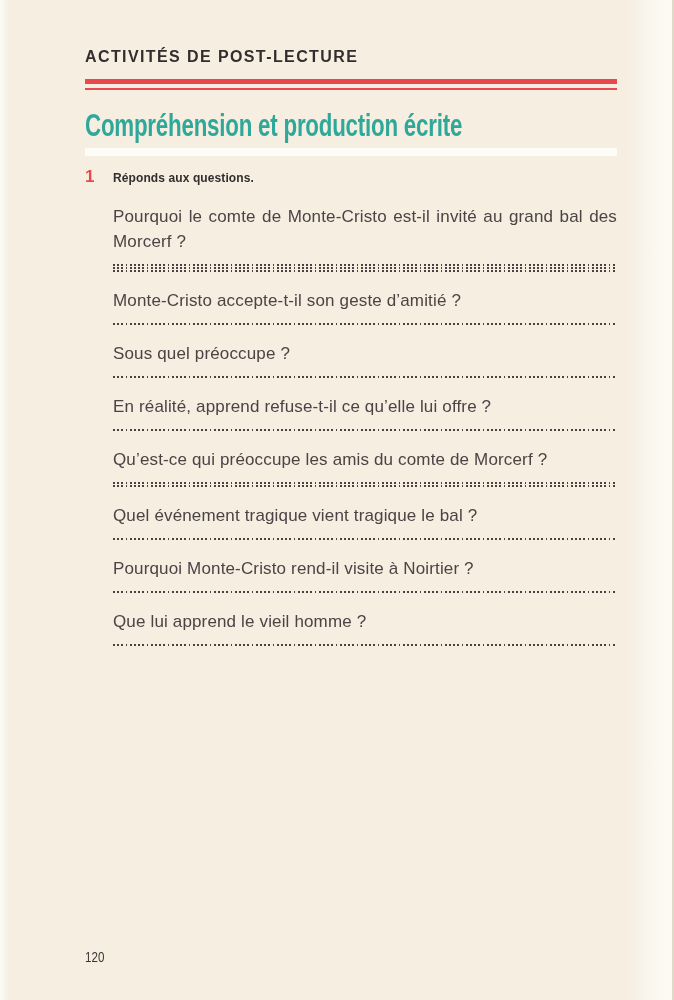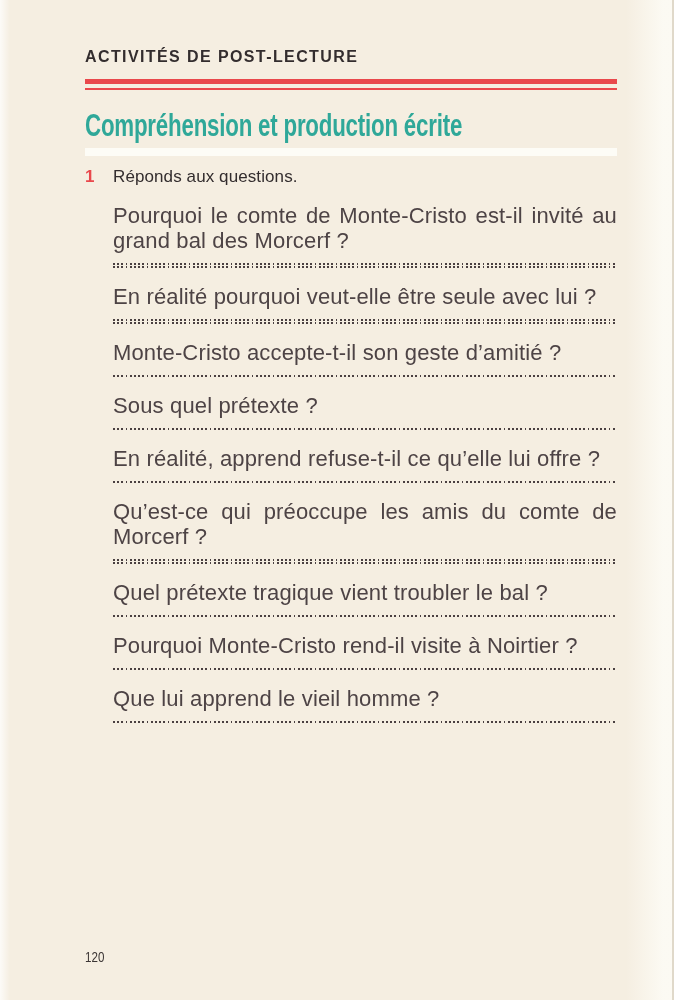--- a/index.html
+++ b/index.html
@@ -73,29 +73,29 @@
     display: flex;
     align-items: baseline;
   }
   .exercise-number {
     width: 28px; flex: 0 0 28px;
     font-size: 17px; font-weight: bold;
     color: var(--accent-red);
     line-height: 20px;
   }
   .exercise-instruction {
-    font-size: 17px; font-weight: normal;
+    font-size: 12px; font-weight: bold;
     color: var(--text-dark);
     line-height: 20px;
     letter-spacing: 0.1px;
   }
   .questions-list { margin-left: 28px; width: 504px; }
   .question {
     margin: 16px 0 9px 0;
-    font-size: 22px;
+    font-size: 17px;
     line-height: 25px;
     color: var(--text-body);
     text-align: justify;
     letter-spacing: 0.15px;
   }
   .dots {
     height: 3px;
     background-image: repeating-linear-gradient(
       to right,
       #4a4041 0px, #4a4041 1.8px,
@@ -137,47 +137,43 @@
 
     <div class="questions-list">
         <div class="qa-block">
           <p class="question">Pourquoi le comte de Monte-Cristo est-il invité au grand bal des Morcerf ?</p>
           <div class="dots"></div>
         </div>
         <div class="qa-block">
           <div class="dots"></div>
         </div>
         <div class="qa-block">
-          <p class="question">En réalité pourquoi veut-elle être seule avec lui ?</p>
-          <div class="dots"></div>
-        </div>
-        <div class="qa-block">
           <div class="dots"></div>
         </div>
         <div class="qa-block">
           <p class="question">Monte-Cristo accepte-t-il son geste d’amitié ?</p>
           <div class="dots"></div>
         </div>
         <div class="qa-block">
-          <p class="question">Sous quel prétexte ?</p>
+          <p class="question">Sous quel préoccupe ?</p>
           <div class="dots"></div>
         </div>
         <div class="qa-block">
           <p class="question">En réalité, apprend refuse-t-il ce qu’elle lui offre ?</p>
           <div class="dots"></div>
         </div>
         <div class="qa-block">
           <p class="question">Qu’est-ce qui préoccupe les amis du comte de Morcerf ?</p>
           <div class="dots"></div>
         </div>
         <div class="qa-block">
           <div class="dots"></div>
         </div>
         <div class="qa-block">
-          <p class="question">Quel prétexte tragique vient troubler le bal ?</p>
+          <p class="question">Quel événement tragique vient tragique le bal ?</p>
           <div class="dots"></div>
         </div>
         <div class="qa-block">
           <p class="question">Pourquoi Monte-Cristo rend-il visite à Noirtier ?</p>
           <div class="dots"></div>
         </div>
         <div class="qa-block">
           <p class="question">Que lui apprend le vieil homme ?</p>
           <div class="dots"></div>
         </div>

